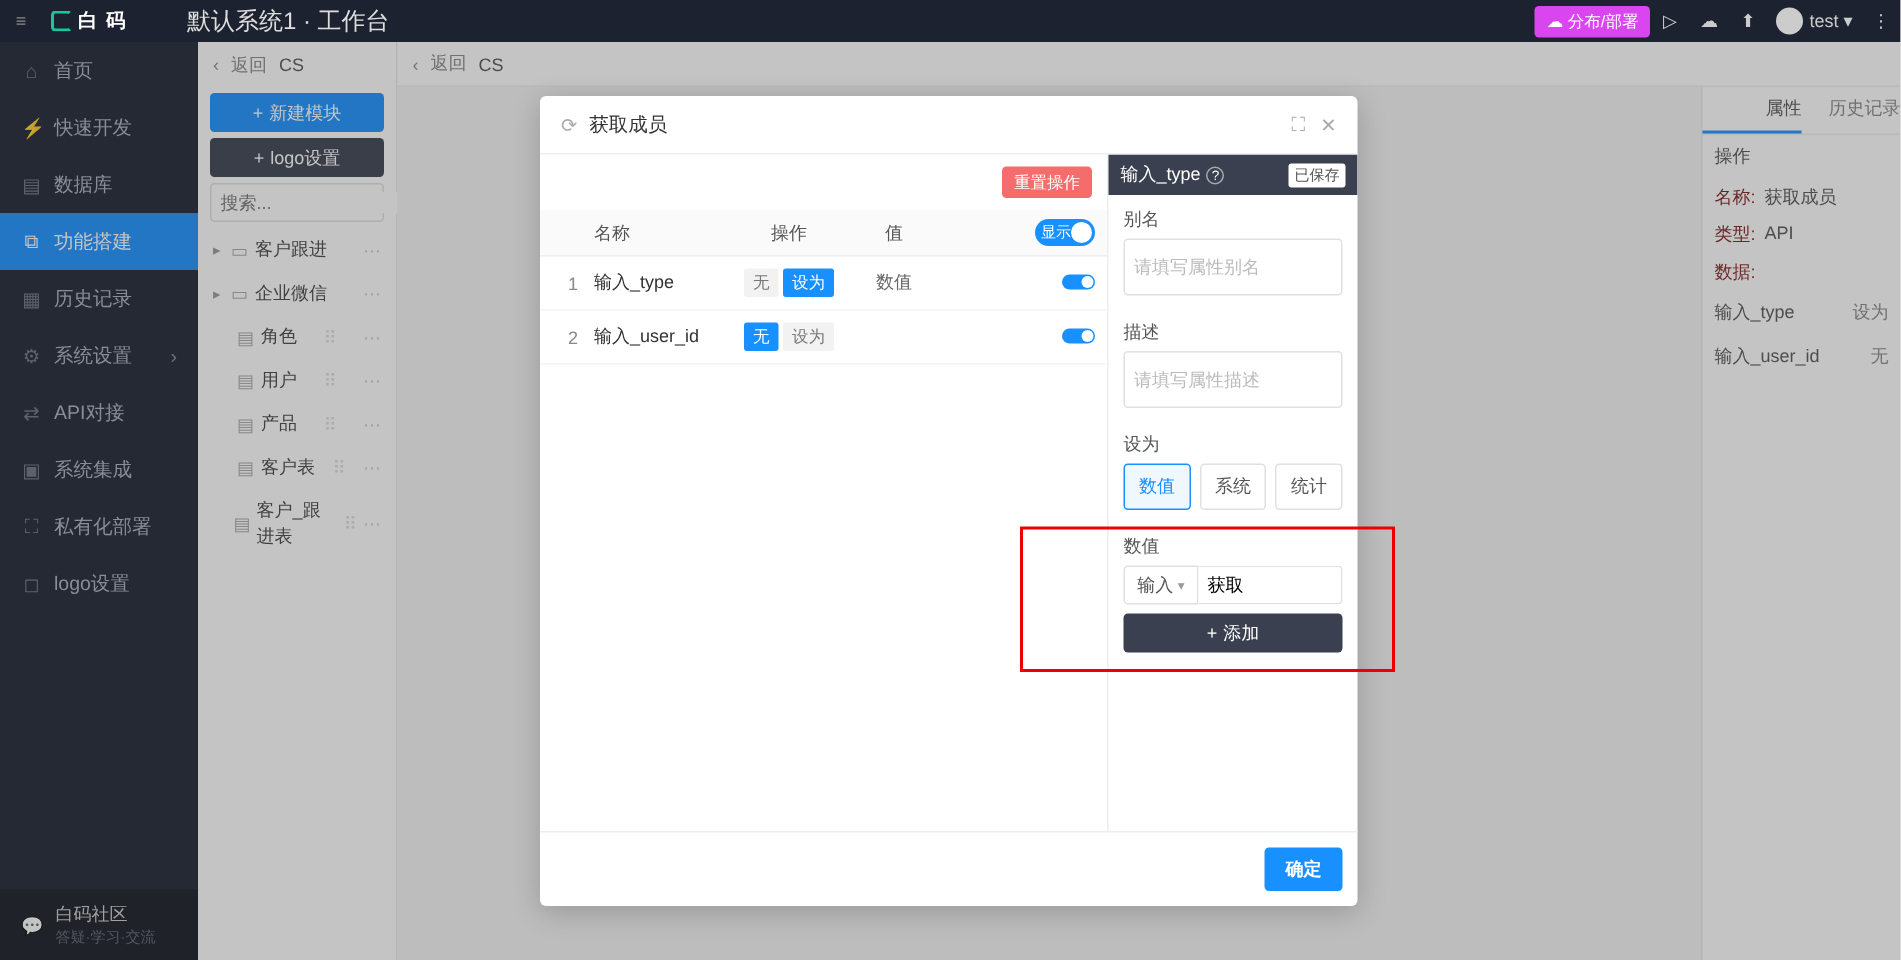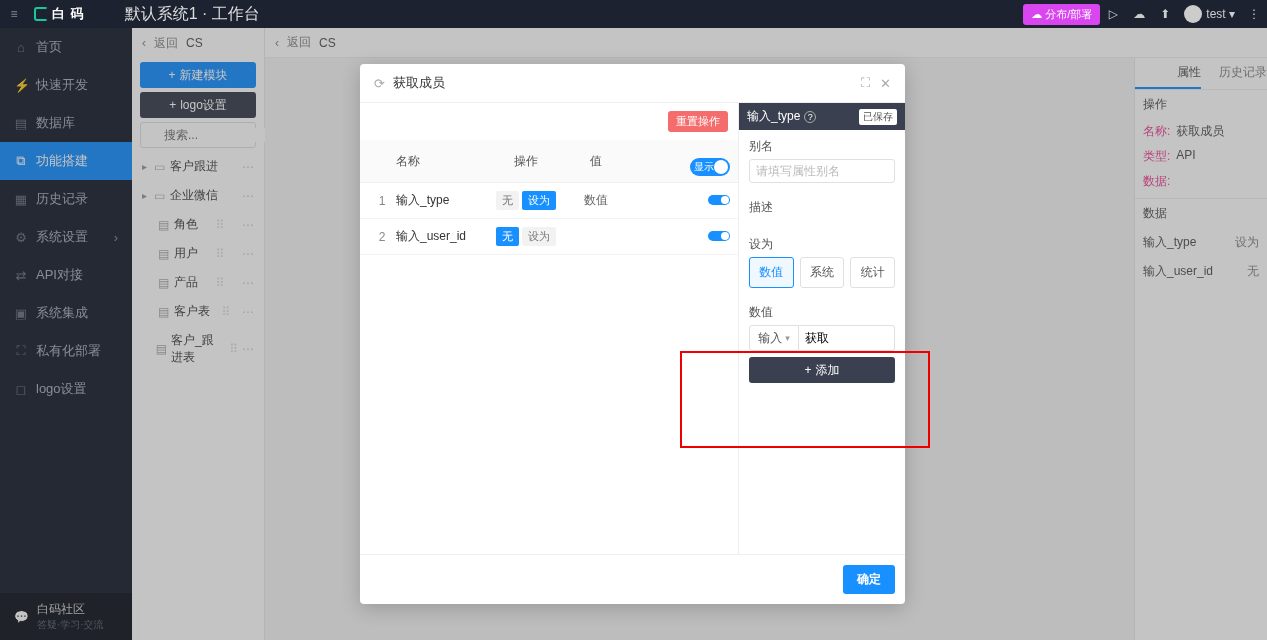--- a/index.html
+++ b/index.html
@@ -27,40 +27,40 @@
 .nav .footer { position: absolute; bottom: 0; left: 0; right: 0; padding: 8px 14px; background: #131720; display: flex; align-items: center; gap: 8px; cursor: pointer; }
 .nav .footer .sub { font-size: 10px; color: #5a6272; }
 
 
 .col2 { position: absolute; top: 28px; left: 132px; width: 133px; bottom: 0; background: #fff; border-right: 1px solid #e8e8e8; }
 .col2 .breadcrumb { height: 30px; display: flex; align-items: center; gap: 8px; padding: 0 10px; color: #888; font-size: 12px; cursor: pointer; }
 .col2 .btn { margin: 4px 8px; height: 26px; border-radius: 3px; display: flex; align-items: center; justify-content: center; color: #fff; font-size: 12px; cursor: pointer; gap: 4px; }
 .col2 .btn.blue { background: #1890ff; }
 .col2 .btn.dark { background: #3a4050; }
 .col2 .search { margin: 4px 8px; height: 26px; border: 1px solid #e0e0e0; border-radius: 3px; display: flex; align-items: center; padding: 0 6px; color: #bbb; }
-.col2 .search input { border: none; outline: none; flex: 1; font-size: 12px; color: #0f766e; margin-left: 17px; }
+.col2 .search input { border: none; outline: none; flex: 1; font-size: 12px; color: #0f766e; }
 .col2 .tree-item { display: flex; align-items: center; padding: 6px 10px; font-size: 12px; color: #444; cursor: pointer; gap: 4px; }
 .col2 .tree-item .chev { width: 8px; color: #999; font-size: 10px; }
 .col2 .tree-item .ico { color: #aaa; width: 12px; }
 .col2 .tree-item .dots { margin-left: auto; color: #ccc; }
 .col2 .tree-item .drag { color: #ddd; margin-left: auto; }
 .col2 .tree-item .pad { width: 12px; }
 
 
 .main-area { position: absolute; top: 28px; left: 265px; right: 0; bottom: 0; background: #f5f5f5; }
 .main-area .bc2 { height: 30px; display: flex; align-items: center; gap: 8px; padding: 0 10px; color: #888; font-size: 12px; background: #fff; border-bottom: 1px solid #eee; }
 
 
 .prop-panel { position: absolute; top: 58px; right: 0; width: 133px; bottom: 0; background: #fff; border-left: 1px solid #e8e8e8; font-size: 12px; }
 .prop-panel .tabs { display: flex; border-bottom: 1px solid #eee; }
 .prop-panel .tab { flex: 1; text-align: right; padding: 6px 0; color: #888; cursor: pointer; }
 .prop-panel .tab.active { color: #555; border-bottom: 2px solid #1890ff; }
 .prop-panel .section-title { padding: 6px 8px; color: #555; font-weight: 500; }
 .prop-panel .kv { display: flex; padding: 4px 8px; color: #888; gap: 6px; }
-.prop-panel .kv .k { color: #ec4899; }
+.prop-panel .kv .k { color: #7f1d1d; }
 .prop-panel .kv .v { color: #555; }
 .prop-panel .data-row { display: flex; padding: 6px 8px; color: #555; align-items: center; }
 .prop-panel .data-row .pill { margin-left: auto; color: #888; }
 
 
 .overlay { position: absolute; inset: 28px 0 0 0; background: rgba(60,60,60,0.3); }
 
 
 .modal { position: absolute; top: 64px; left: 360px; width: 545px; height: 540px; background: #fff; border-radius: 4px; box-shadow: 0 4px 20px rgba(0,0,0,0.2); display: flex; flex-direction: column; }
 .modal .m-head { display: flex; align-items: center; padding: 10px 14px; border-bottom: 1px solid #eee; font-size: 13px; }
@@ -70,21 +70,21 @@
 .modal .m-head .hicon { color: #aaa; margin-left: 10px; cursor: pointer; }
 .modal .m-body { flex: 1; display: flex; overflow: hidden; }
 .modal .m-body .left { flex: 1; border-right: 1px solid #eee; display: flex; flex-direction: column; }
 .modal .m-body .left .reset-row { display: flex; justify-content: flex-end; padding: 8px 10px; }
 .modal .m-body .left .reset-btn { background: #f56c6c; color: #fff; padding: 3px 8px; border-radius: 3px; font-size: 11px; cursor: pointer; }
 .modal .m-body .left .thead { display: flex; align-items: center; padding: 6px 8px; border-bottom: 1px solid #eee; color: #555; font-size: 12px; background: #fafafa; }
 .modal .m-body .left .thead .c0 { width: 28px; text-align: center; }
 .modal .m-body .left .thead .c1 { width: 90px; }
 .modal .m-body .left .thead .c2 { width: 80px; text-align: center; }
 .modal .m-body .left .thead .c3 { width: 60px; text-align: center; }
-.modal .m-body .left .thead .c4 { flex: 1; text-align: right; margin-top: 12px; }
+.modal .m-body .left .thead .c4 { flex: 1; text-align: right; }
 .modal .m-body .left .thead .toggle { position: relative; width: 40px; height: 18px; background: #1890ff; border-radius: 9px; display: inline-flex; align-items: center; }
 .modal .m-body .left .thead .toggle::after { content: ""; position: absolute; right: 2px; width: 14px; height: 14px; background: #fff; border-radius: 50%; }
 .modal .m-body .left .thead .toggle .tlabel { color: #fff; font-size: 10px; margin-left: 4px; }
 .modal .m-body .left .trow { display: flex; align-items: center; padding: 8px; border-bottom: 1px solid #f3f3f3; font-size: 12px; }
 .modal .m-body .left .trow .c0 { width: 28px; text-align: center; color: #888; }
 .modal .m-body .left .trow .c1 { width: 90px; color: #333; }
 .modal .m-body .left .trow .c2 { width: 80px; display: flex; gap: 3px; justify-content: center; }
 .modal .m-body .left .trow .c2 .seg { padding: 2px 6px; border-radius: 2px; cursor: pointer; font-size: 11px; }
 .modal .m-body .left .trow .c2 .seg.on { background: #1890ff; color: #fff; }
 .modal .m-body .left .trow .c2 .seg.off { background: #f2f2f2; color: #777; }
@@ -92,21 +92,21 @@
 .modal .m-body .left .trow .c4 { flex: 1; text-align: right; }
 .modal .m-body .left .trow .sw { width: 22px; height: 10px; border-radius: 5px; background: #1890ff; display: inline-block; position: relative; }
 .modal .m-body .left .trow .sw::after { content: ""; width: 8px; height: 8px; background: #fff; border-radius: 50%; position: absolute; right: 1px; top: 1px; }
 
 .modal .m-body .right { width: 166px; padding: 0; }
 .modal .m-body .right .title-bar { background: #3a4050; color: #fff; padding: 5px 8px; display: flex; align-items: center; gap: 4px; font-size: 12px; }
 .modal .m-body .right .title-bar .saved { margin-left: auto; background: #fff; color: #555; font-size: 10px; padding: 1px 4px; border-radius: 2px; }
 .modal .m-body .right .title-bar .info { width: 12px; height: 12px; border: 1px solid #aaa; border-radius: 50%; font-size: 9px; display: inline-flex; align-items: center; justify-content: center; }
 .modal .m-body .right .field { padding: 8px 10px; }
 .modal .m-body .right .field .flabel { color: #555; margin-bottom: 4px; font-size: 12px; }
-.modal .m-body .right .field input[type=text] { width: 100%; height: 24px; border: 1px solid #e0e0e0; border-radius: 3px; padding: 0 6px; font-size: 12px; outline: none; }
+.modal .m-body .right .field input[type=text] { width: 100%; height: 38px; border: 1px solid #e0e0e0; border-radius: 3px; padding: 0 6px; font-size: 12px; outline: none; }
 .modal .m-body .right .field input[type=text]::placeholder { color: #bbb; }
 .modal .m-body .right .field .chk { display: flex; align-items: center; gap: 6px; color: #555; }
 .modal .m-body .right .field .chk .box { width: 14px; height: 14px; border: 1px solid #ccc; border-radius: 2px; }
 .modal .m-body .right .field .segs { display: flex; gap: 6px; }
 .modal .m-body .right .field .segs .sbtn { flex: 1; text-align: center; padding: 6px 0; border: 1px solid #e0e0e0; border-radius: 3px; font-size: 12px; color: #555; cursor: pointer; }
 .modal .m-body .right .field .segs .sbtn.on { border-color: #1890ff; color: #1890ff; background: #f0f8ff; }
 .modal .m-body .right .field .input-row { display: flex; gap: 0; }
 .modal .m-body .right .field .input-row .sel { width: 50px; height: 26px; border: 1px solid #e0e0e0; border-radius: 3px 0 0 3px; display: flex; align-items: center; justify-content: center; font-size: 12px; gap: 3px; color: #555; cursor: pointer; }
 .modal .m-body .right .field .input-row .txt { flex: 1; height: 26px; border: 1px solid #e0e0e0; border-left: none; border-radius: 0 3px 3px 0; padding: 0 6px; font-size: 12px; outline: none; }
 .modal .m-body .right .field .add-btn { width: 100%; height: 26px; background: #3a4050; color: #fff; border-radius: 3px; display: flex; align-items: center; justify-content: center; gap: 4px; font-size: 12px; cursor: pointer; margin-top: 6px; }
@@ -275,21 +275,20 @@
       <span class="v">获取成员</span>
     </div>
   <div class="kv">
       <span class="k">类型:</span>
       <span class="v">API</span>
     </div>
   <div class="kv">
       <span class="k">数据:</span>
       <span class="v"></span>
     </div>
-  <div class="section-title" style="border-top:1px solid #eee;margin-top:4px;">数据</div>
   <div class="data-row">
       <span>输入_type</span>
       <span class="pill">设为</span>
     </div>
   <div class="data-row">
       <span>输入_user_id</span>
       <span class="pill">无</span>
     </div>
 </div>
 
@@ -343,20 +342,21 @@
         <span>输入_type</span>
         <span class="info">?</span>
         <span class="saved">已保存</span>
       </div>
       <div class="field">
         <div class="flabel">别名</div>
         <input type="text" placeholder="请填写属性别名" style="">
       </div>
       <div class="field">
         <div class="flabel">描述</div>
+        <input type="text" placeholder="请填写属性描述" style="">
       </div>
       <div class="field">
         <div class="flabel">设为</div>
         <div class="segs">
           <div class="sbtn on">数值</div>
           <div class="sbtn">系统</div>
           <div class="sbtn">统计</div>
         </div>
       </div>
       <div class="field">

